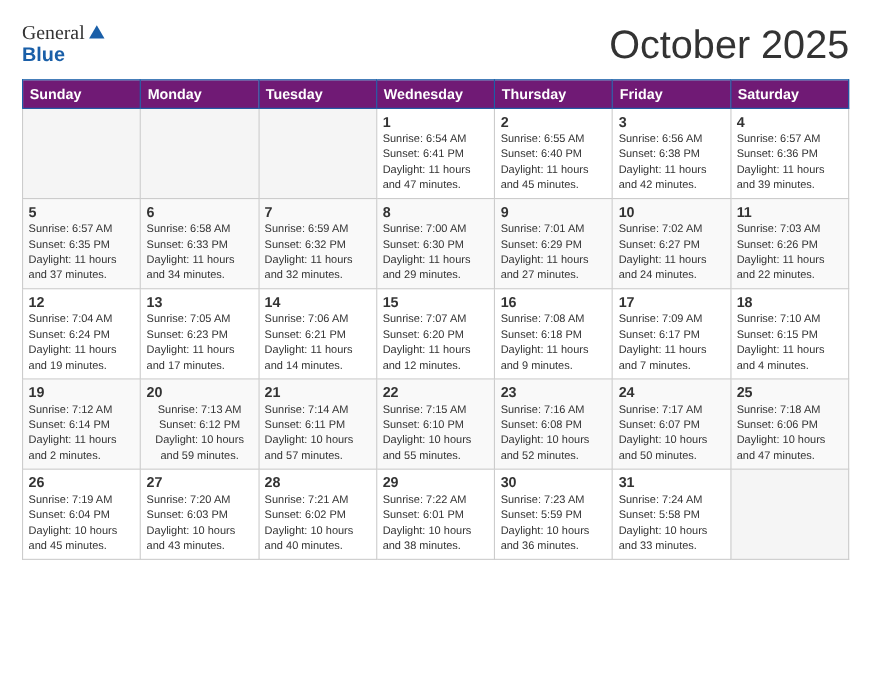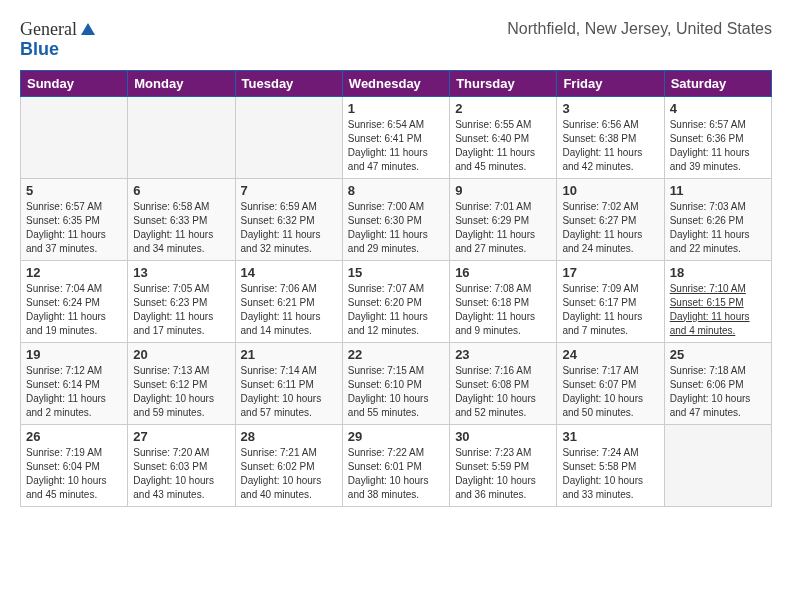--- a/index.html
+++ b/index.html
@@ -107,21 +107,21 @@
         <span class="logo-general">General</span>
         <svg width="18" height="18" viewBox="0 0 18 18" style="margin-left:2px;">
           <polygon points="9,2 16,14 2,14" fill="#1a5fa8"></polygon>
         </svg>
       </div>
       <div class="logo-line">
         <span class="logo-blue">Blue</span>
       </div>
     </div>
     <div class="title-block">
-      <div class="location-title">Northfield, New Jersey, United States</div>
+      <div class="month-title">October 2025</div>
     </div>
   </div>
 
   <table class="calendar">
     <thead>
       <tr>
         <th>Sunday</th>
         <th>Monday</th>
         <th>Tuesday</th>
         <th>Wednesday</th>
@@ -253,37 +253,37 @@
           </td>
           <td>
             <span class="day-num">17</span>
             <div class="day-info" style="white-space: pre-line;">Sunrise: 7:09 AM
 Sunset: 6:17 PM
 Daylight: 11 hours
 and 7 minutes.</div>
           </td>
           <td>
             <span class="day-num">18</span>
-            <div class="day-info" style="white-space: pre-line; text-decoration: underline;">Sunrise: 7:10 AM
+            <div class="day-info" style="white-space: pre-line;">Sunrise: 7:10 AM
 Sunset: 6:15 PM
 Daylight: 11 hours
 and 4 minutes.</div>
           </td>
         </tr>
         <tr>
           <td>
             <span class="day-num">19</span>
             <div class="day-info" style="white-space: pre-line;">Sunrise: 7:12 AM
 Sunset: 6:14 PM
 Daylight: 11 hours
 and 2 minutes.</div>
           </td>
           <td>
             <span class="day-num">20</span>
-            <div class="day-info" style="white-space: pre-line;">Sunrise: 7:13 AM
+            <div class="day-info" style="white-space: pre-line; text-align: center;">Sunrise: 7:13 AM
 Sunset: 6:12 PM
 Daylight: 10 hours
 and 59 minutes.</div>
           </td>
           <td>
             <span class="day-num">21</span>
             <div class="day-info" style="white-space: pre-line;">Sunrise: 7:14 AM
 Sunset: 6:11 PM
 Daylight: 10 hours
 and 57 minutes.</div>

